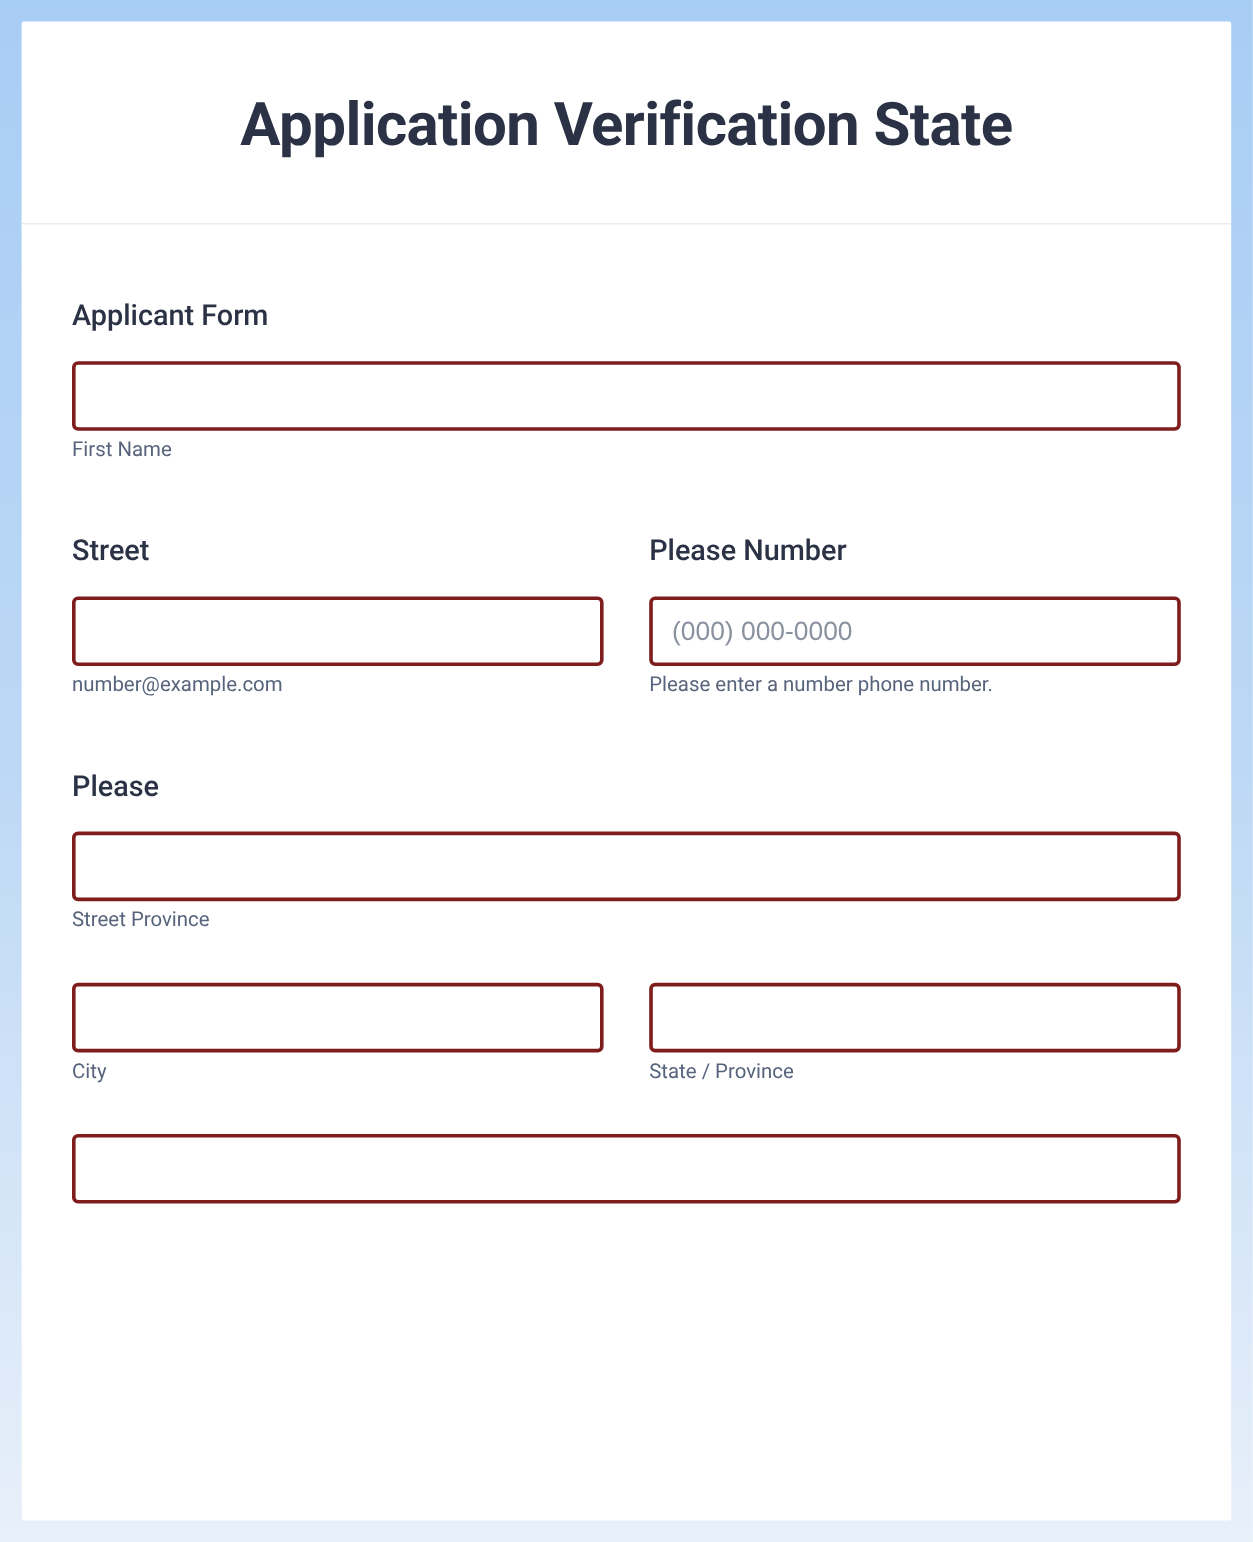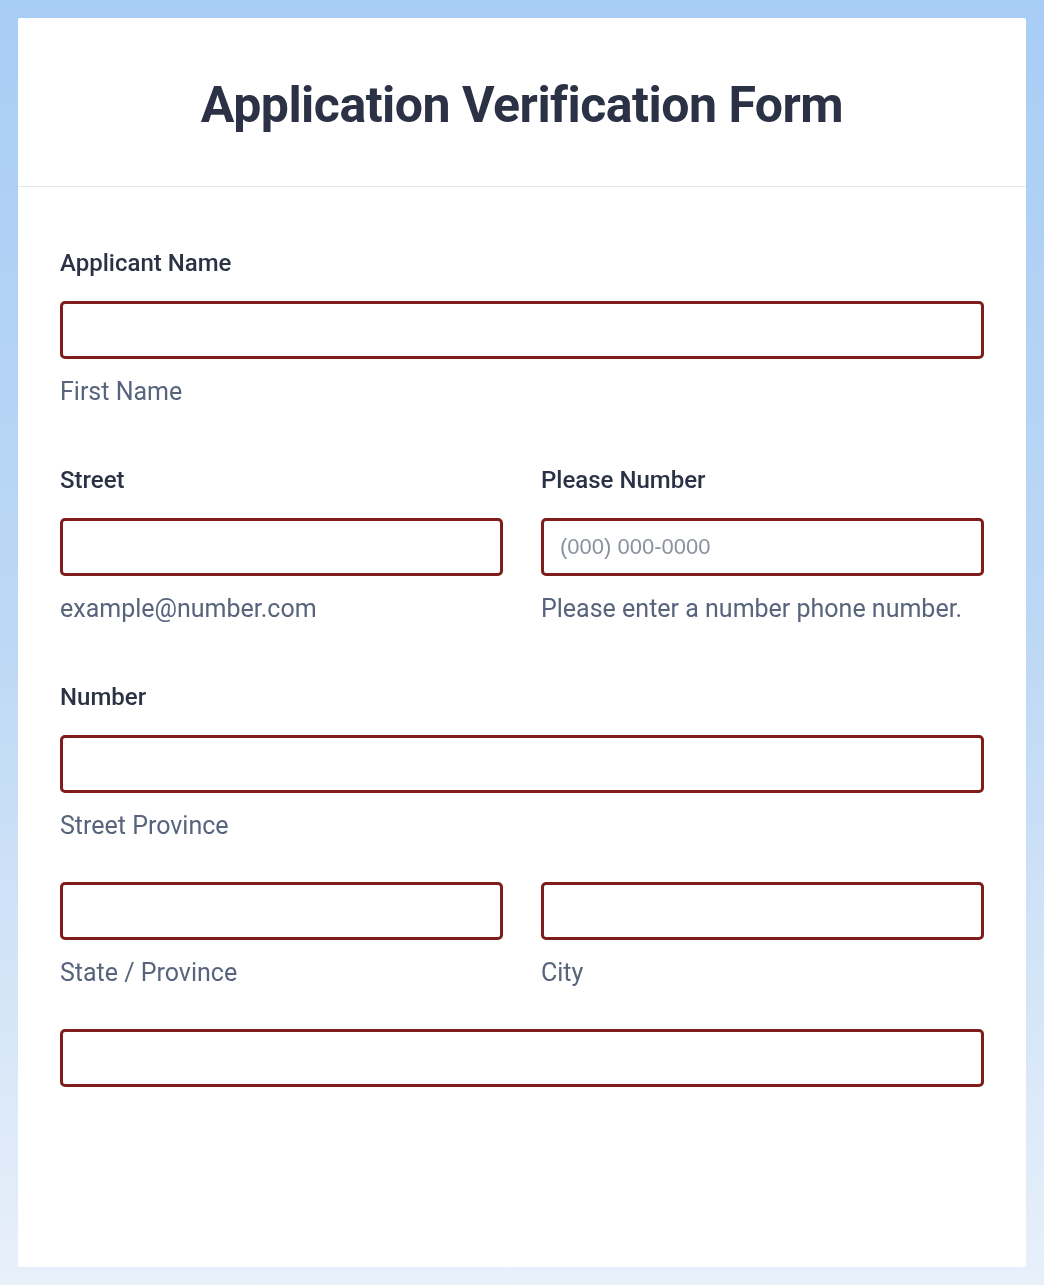--- a/index.html
+++ b/index.html
@@ -61,84 +61,84 @@
       border-radius: 5px;
       font-size: 22px;
       padding: 0 16px;
       color: #2b3245;
       background: #ffffff;
     }
     .text-input::placeholder {
       color: #8a919f;
     }
     .sub-label {
-      font-size: 25px;
+      font-size: 17px;
       color: #57647c;
-      margin-top: 18px;
+      margin-top: 6px;
       display: block;
     }
     .address-group .full {
       margin-bottom: 42px;
     }
     .address-group .row {
       margin-bottom: 42px;
     }
   </style>
 </head>
 <body>
 
 <div class="form-container">
   <div class="form-header">
-    <h1 class="form-title">Application Verification Form</h1>
+    <h1 class="form-title">Application Verification State</h1>
   </div>
 
   <div class="form-body">
 
     <div class="form-section">
-      <label class="section-label">Applicant Name</label>
+      <label class="section-label">Applicant Form</label>
       <div class="row">
         <div class="col">
           <input type="text" class="text-input" value="" style="">
           <span class="sub-label">First Name</span>
         </div>
       </div>
     </div>
 
     <div class="form-section">
       <div class="row">
         <div class="col">
           <label class="section-label">Street</label>
           <input type="email" class="text-input" value="" style="">
-          <span class="sub-label">example@number.com</span>
+          <span class="sub-label">number@example.com</span>
         </div>
         <div class="col">
           <label class="section-label">Please Number</label>
           <input type="tel" class="text-input" placeholder="(000) 000-0000" style="">
           <span class="sub-label">Please enter a number phone number.</span>
         </div>
       </div>
     </div>
 
     <div class="form-section address-group">
-      <label class="section-label">Number</label>
+      <label class="section-label">Please</label>
 
       <div class="full">
         <input type="text" class="text-input" value="" style="">
         <span class="sub-label">Street Province</span>
       </div>
 
 
       <div class="row">
         <div class="col">
           <input type="text" class="text-input" value="" style="">
-          <span class="sub-label">State / Province</span>
+          <span class="sub-label">City</span>
         </div>
         <div class="col">
           <input type="text" class="text-input" value="" style="">
-          <span class="sub-label">City</span>
+          <span class="sub-label">State / Province</span>
         </div>
       </div>
 
       <div class="full">
         <input type="text" class="text-input" value="" style="">
       </div>
     </div>
 
   </div>
 </div>

